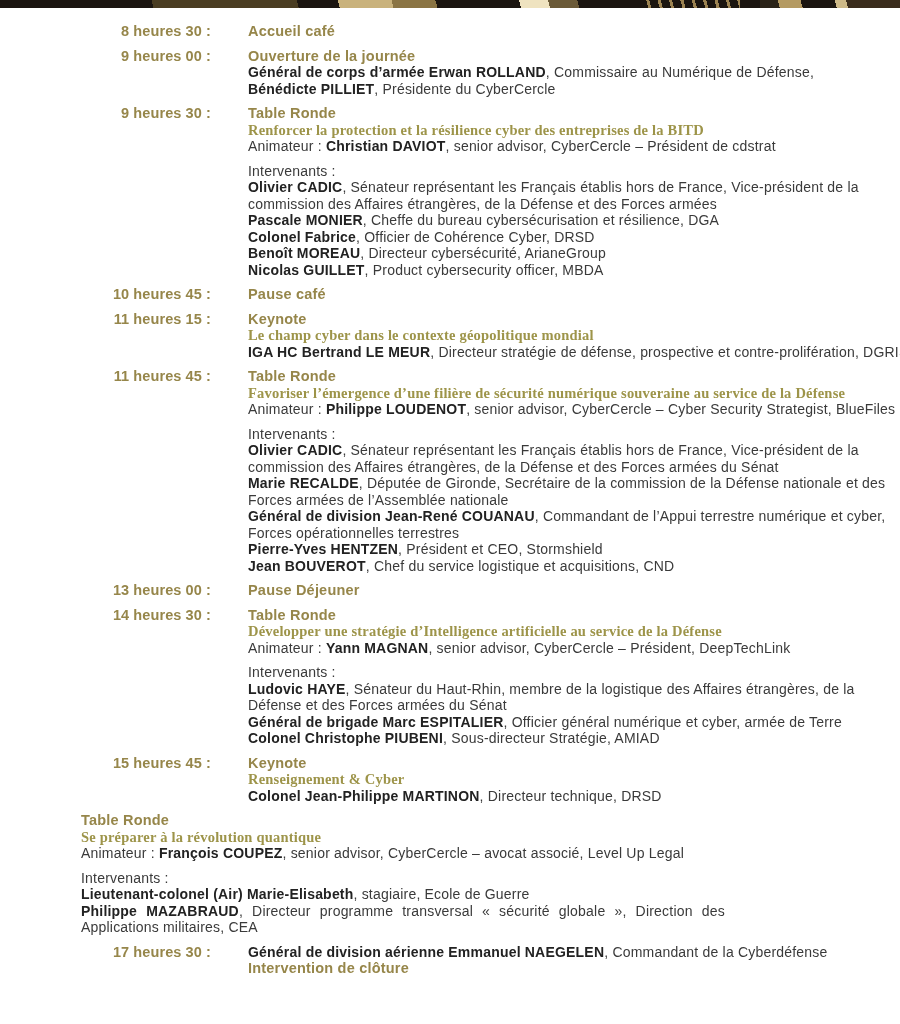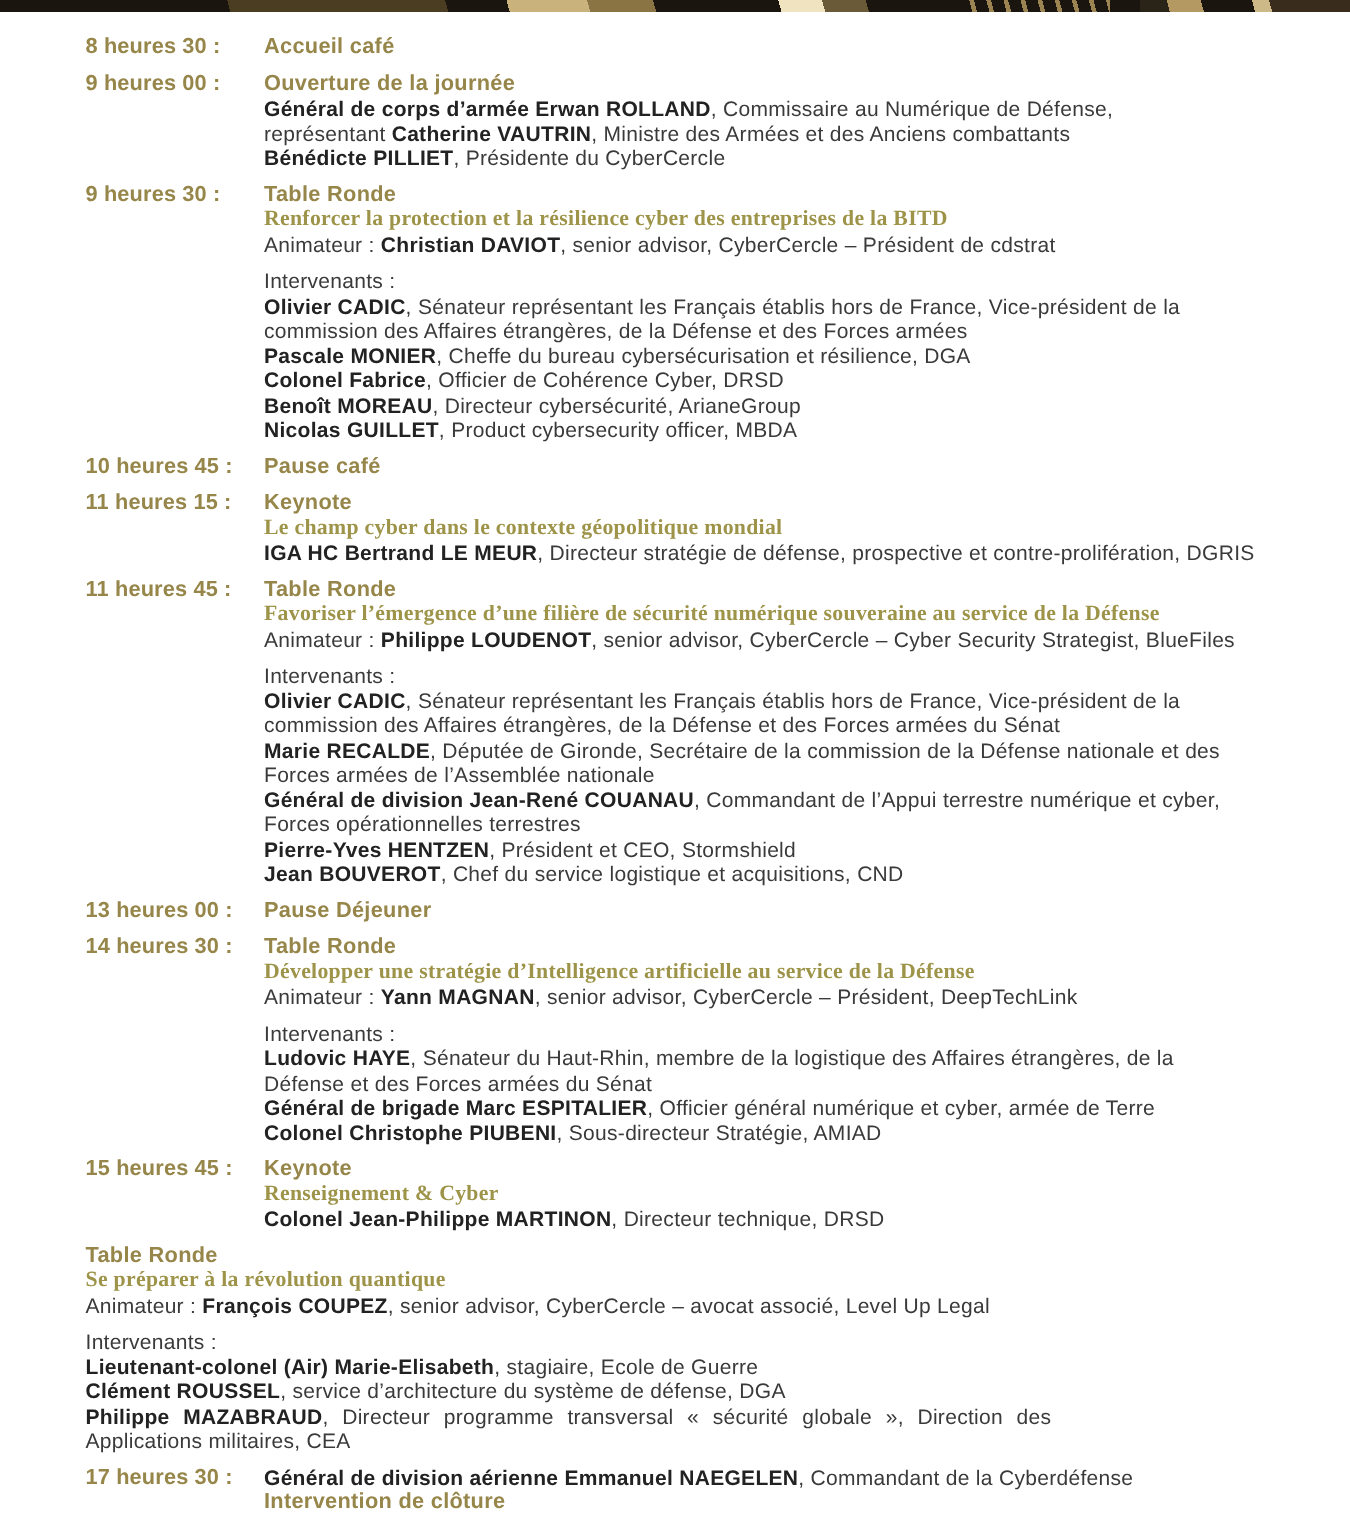--- a/index.html
+++ b/index.html
@@ -24,28 +24,28 @@
       linear-gradient(75deg, transparent 8%, #c9b27c 8% 52%, #8a7444 52% 88%, transparent 88%),
       linear-gradient(75deg, transparent 28%, #efe3c0 28% 44%, #6b5a38 44% 60%, transparent 60%),
       repeating-linear-gradient(75deg, transparent 0 8px, #9c8352 8px 11px),
       linear-gradient(75deg, #2a2318 0 14%, #b49a62 14% 30%, #1b1510 30% 54%, #cdb988 54% 62%, #3a2c1c 62%);
     background-size:240px 8px,120px 8px,180px 8px,100px 8px,140px 8px;
     background-position:110px 0,330px 0,470px 0,640px 0,760px 0;
   }
   .schedule{padding:15px 50px 0 57px;}
   .row{display:flex;margin-bottom:8px;}
   .time{
-    flex:none;width:106px;margin-right:13px;
+    flex:none;width:106px;margin-right:13px;text-align:right;
     color:var(--gold);font-weight:700;font-size:14.5px;line-height:16.5px;
-    letter-spacing:0.1px;white-space:nowrap;
+    letter-spacing:0.1px;white-space:nowrap;margin-left:48px;
   }
   .content{flex:1;min-width:0;}
   .line{
     font-size:14px;line-height:16.5px;letter-spacing:0.2px;
-    color:var(--body);white-space:nowrap;
+    color:var(--body);white-space:nowrap;margin-left:24px;
   }
   .line b{color:var(--strong);font-weight:700;}
   .line.h{color:var(--gold);font-weight:700;font-size:14.5px;}
   .line.sub{color:var(--olive);font-weight:700;font-size:14.5px;font-family:Liberation Serif, serif;}
   .line.gap{margin-top:8px;}
   .line.spread{word-spacing:5px;}
 </style>
 </head>
 <body>
 
@@ -56,21 +56,20 @@
         <div class="time">8 heures 30 :</div>
         <div class="content">
           <div class="line h"><span>Accueil café</span></div>
         </div>
       </div>
       <div class="row">
         <div class="time">9 heures 00 :</div>
         <div class="content">
           <div class="line h"><span>Ouverture de la journée</span></div>
           <div class="line b"><b>Général de corps d’armée Erwan ROLLAND</b><span>, Commissaire au Numérique de Défense,</span></div>
-          <div class="line b"><span>représentant </span><b>Catherine VAUTRIN</b><span>, Ministre des Armées et des Anciens combattants</span></div>
           <div class="line b"><b>Bénédicte PILLIET</b><span>, Présidente du CyberCercle</span></div>
         </div>
       </div>
       <div class="row">
         <div class="time">9 heures 30 :</div>
         <div class="content">
           <div class="line h"><span>Table Ronde</span></div>
           <div class="line sub"><span>Renforcer la protection et la résilience cyber des entreprises de la BITD</span></div>
           <div class="line b"><span>Animateur : </span><b>Christian DAVIOT</b><span>, senior advisor, CyberCercle – Président de cdstrat</span></div>
           <div class="line b gap"><span>Intervenants :</span></div>
@@ -140,21 +139,20 @@
           <div class="line b"><b>Colonel Jean-Philippe MARTINON</b><span>, Directeur technique, DRSD</span></div>
         </div>
       </div>
       <div class="row">
         <div class="content">
           <div class="line h"><span>Table Ronde</span></div>
           <div class="line sub"><span>Se préparer à la révolution quantique</span></div>
           <div class="line b"><span>Animateur : </span><b>François COUPEZ</b><span>, senior advisor, CyberCercle – avocat associé, Level Up Legal</span></div>
           <div class="line b gap"><span>Intervenants :</span></div>
           <div class="line b"><b>Lieutenant-colonel (Air) Marie-Elisabeth</b><span>, stagiaire, Ecole de Guerre</span></div>
-          <div class="line b"><b>Clément ROUSSEL</b><span>, service d’architecture du système de défense, DGA</span></div>
           <div class="line b spread"><b>Philippe MAZABRAUD</b><span>, Directeur programme transversal « sécurité globale », Direction des</span></div>
           <div class="line b"><span>Applications militaires, CEA</span></div>
         </div>
       </div>
       <div class="row">
         <div class="time">17 heures 30 :</div>
         <div class="content">
           <div class="line b"><b>Général de division aérienne Emmanuel NAEGELEN</b><span>, Commandant de la Cyberdéfense</span></div>
           <div class="line h"><span>Intervention de clôture</span></div>
         </div>

